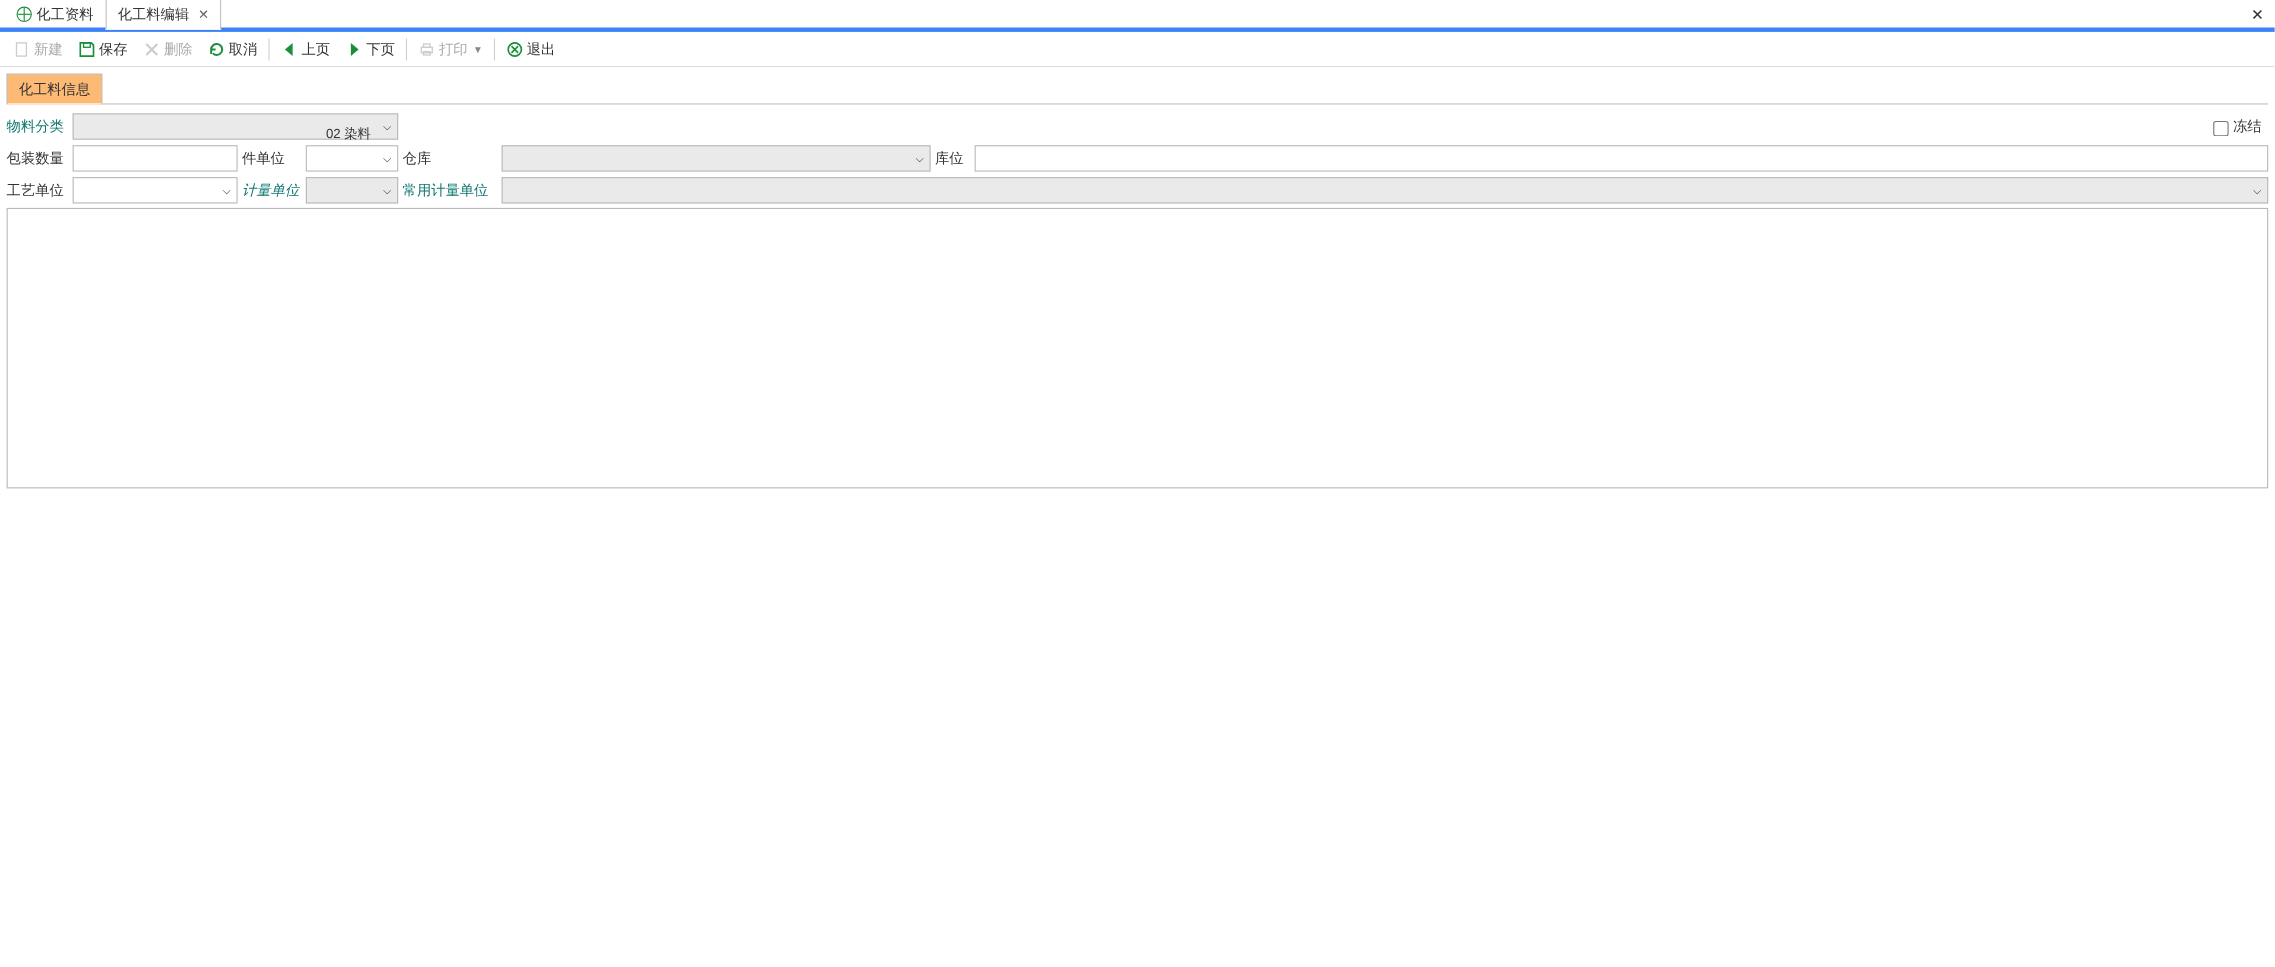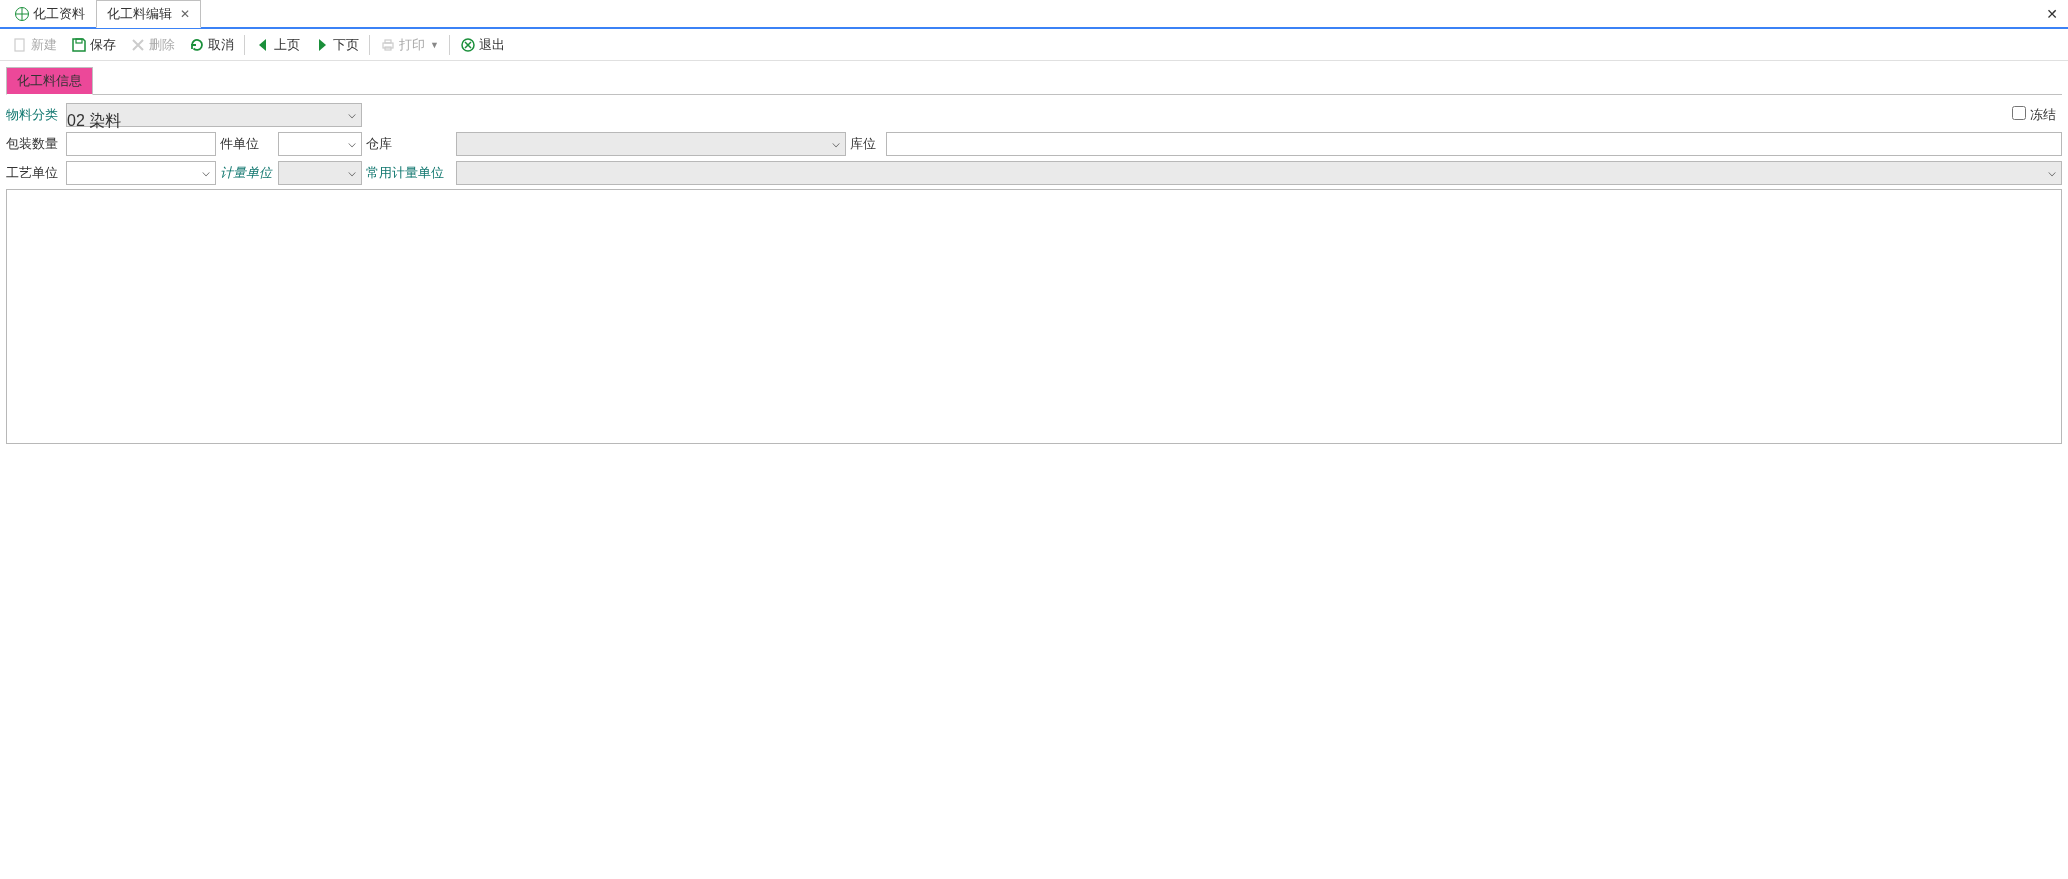--- a/index.html
+++ b/index.html
@@ -5,21 +5,21 @@
 * { box-sizing: border-box; margin: 0; padding: 0; }
 body {
   font-family: "Microsoft YaHei", "微软雅黑", Arial, sans-serif;
   font-size: 13px;
   background: #fff;
   color: #333;
 }
 .app-tabs {
   display: flex;
   align-items: center;
-  border-bottom: 2px solid #3b82f6;
+  border-bottom: 4px solid #3b82f6;
   background: #fff;
   height: 29px;
   padding-left: 4px;
 }
 .app-tab {
   display: flex;
   align-items: center;
   padding: 4px 10px;
   border: 1px solid transparent;
   border-bottom: none;
@@ -67,21 +67,21 @@
 .tb-sep { width: 1px; height: 20px; background: #d0d0d0; margin: 0 2px; }
 .tb-btn svg { width: 16px; height: 16px; flex-shrink:0; }
 
 .content-tabs { padding: 6px 6px 0 6px; }
 .content-tab-row { display: flex; border-bottom: 1px solid #c0c0c0; }
 .content-tab {
   padding: 4px 10px;
   border: 1px solid #c0c0c0;
   border-bottom: 1px solid #fff;
   margin-bottom: -1px;
-  background: #ec4899;
+  background: #fdba74;
   cursor: pointer;
 }
 
 .form { padding: 4px 6px 6px 6px; }
 .form-row { display: flex; align-items: center; margin: 3px 0; min-height: 26px; gap: 0; }
 .lbl { width: 60px; flex-shrink: 0; font-size: 13px; color: #333; padding-right: 2px; }
 .lbl.req { color: #0f766e; }
 .lbl.center { width: 90px; }
 .lbl.mid { width: 58px; }
 
@@ -91,25 +91,25 @@
   padding: 2px 4px;
   font-family: inherit;
   font-size: 13px;
   background: #fff;
 }
 .combo {
   display: flex; align-items: center; justify-content: flex-end;
   padding: 0; position: relative; background: #eaeaea;
 }
 .combo.white { background: #fff; }
-.combo-text { flex: 1; text-align: left; padding-right: 6px; color: #333; font-size: 16px; margin-top: 12px;}
+.combo-text { flex: 1; text-align: right; padding-right: 6px; color: #333; font-size: 12px; margin-top: 12px;}
 .combo-arrow { width: 18px; text-align: center; font-size: 10px; color: #333; border-left: none; }
 .readonly { background: #eaeaea; }
 
-.checkbox { display: flex; align-items: flex-start; gap: 4px; margin-left: auto; padding-right: 6px; }
+.checkbox { display: flex; align-items: flex-end; gap: 4px; margin-left: auto; padding-right: 6px; }
 .checkbox input { width: 14px; height: 14px; }
 
 textarea.field {
   border: 1px solid #b8b8b8;
   font-family: inherit;
   font-size: 13px;
   padding: 4px;
   resize: none;
   background: #fff;
 }

